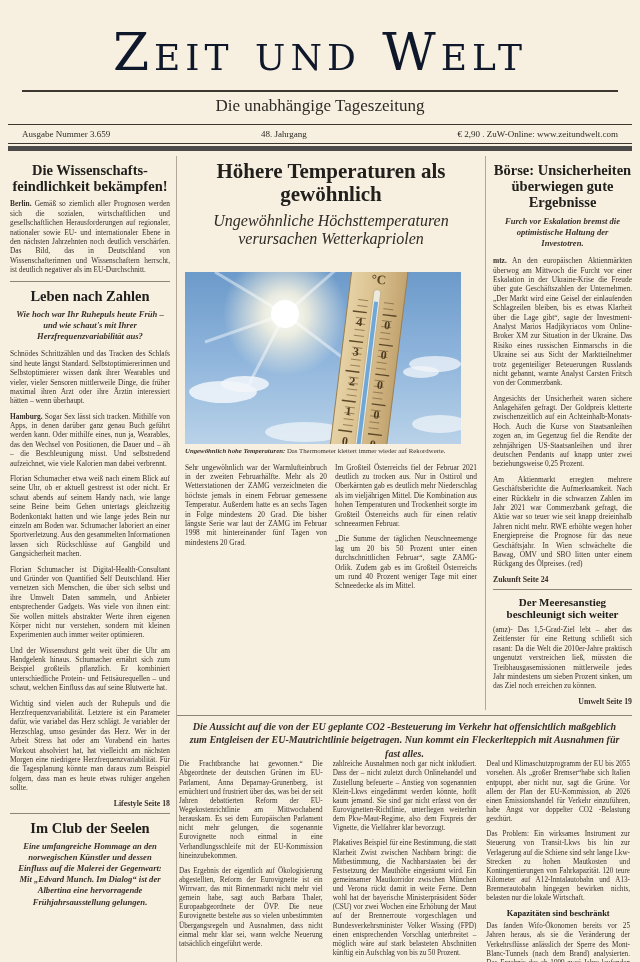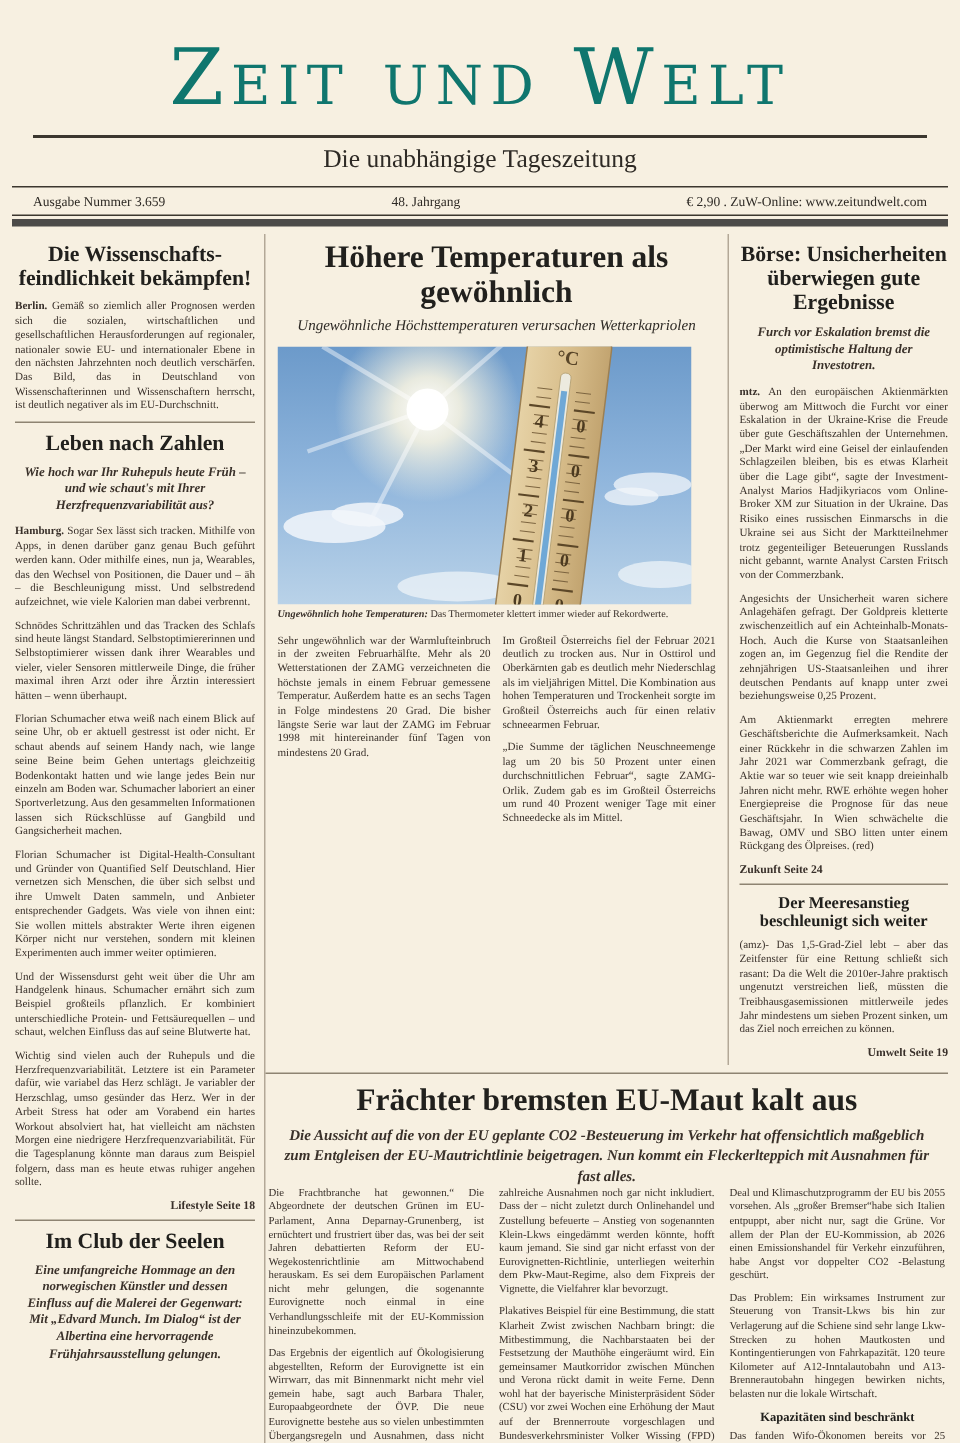--- a/index.html
+++ b/index.html
@@ -5,21 +5,21 @@
   html,body { margin:0; padding:0; }
   body {
     width:640px; height:962px; overflow:hidden;
     background:#f7f0e1; color:#39302a;
     font-family:"Liberation Serif", serif;
   }
   
   .masthead { text-align:center; padding-top:26px; }
   .mast-title {
     font-family:"DejaVu Serif", serif; font-variant:small-caps; font-weight:400;
-    font-size:52px; letter-spacing:5px; color:#0f766e; line-height:1;
+    font-size:52px; letter-spacing:5px; color:#0f172a; line-height:1;
   }
   .rule-heavy { border-top:2px solid #3c372f; margin:12px 22px 4px; }
   .mast-sub { font-size:17px; color:#2e2a25; margin:2px 0 8px; }
   .info-bar {
     margin:0 8px; border-top:1.5px solid #3c372f; border-bottom:1px solid #3c372f;
     display:flex; justify-content:space-between; align-items:center;
     font-size:9px; padding:4px 14px; color:#2e2a25;
   }
   .thick-bar { height:5px; background:#4c4b49; margin:2px 8px 5px; }
 
@@ -30,21 +30,21 @@
   .top-row { display:flex; align-items:stretch; }
   .weather-col { width:292px; flex:0 0 292px; padding:2px 8px 0 8px; border-right:1px solid #b3a897; }
   .rail-right { flex:1; padding:2px 0 0 7px; min-width:0; }
 
   
   .h-small { font-size:14.5px; font-weight:bold; text-align:center; line-height:1.12; color:#21201d; margin:4px 0 5px; }
   .h-tiny  { font-size:11px; font-weight:bold; text-align:center; line-height:1.15; color:#21201d; margin:4px 0 4px; }
   .h-big   { font-size:21px; font-weight:bold; text-align:center; line-height:1.1; color:#21201d; margin:2px 0 6px; }
   .lede    { font-style:italic; font-weight:600; text-align:center; font-size:8.6px; line-height:1.3; margin:0 4px 7px; color:#3a312a; }
   .lede-big{ font-style:italic; font-weight:600; text-align:center; font-size:10px; line-height:1.35; margin:0 10px 0; color:#3a312a; }
-  .subhead-it { font-style:italic; text-align:center; font-size:10px; margin:0 0 8px; color:#2e2a25; }
+  .subhead-it { font-style:italic; text-align:center; font-size:16px; margin:0 0 24px; color:#2e2a25; }
   p.body { font-size:7.4px; line-height:1.27; text-align:justify; margin:0 0 6px; }
   .dateline { font-weight:bold; }
   .bold { font-weight:bold; }
   .pageref { font-size:7.8px; font-weight:bold; text-align:right; margin:0 0 4px; }
   .divider { border-top:1px solid #8e8472; margin:5px 0 6px; }
 
   
   .photo-wrap { margin:2px 0 3px; line-height:0; }
   .caption { font-size:6.8px; line-height:1.25; margin:0 0 7px; }
   .caption .cap-lead { font-weight:bold; font-style:italic; }
@@ -80,22 +80,22 @@
     <article>
       <h2 class="h-small">Die Wissenschafts-feindlichkeit bekämpfen!</h2>
       <p class="body"><span class="dateline">Berlin.</span> <span>Gemäß so ziemlich aller Prognosen werden sich die sozialen, wirtschaftlichen und gesellschaftlichen Herausforderungen auf regionaler, nationaler sowie EU- und internationaler Ebene in den nächsten Jahrzehnten noch deutlich verschärfen. Das Bild, das in Deutschland von Wissenschafterinnen und Wissenschaftern herrscht, ist deutlich negativer als im EU-Durchschnitt.</span></p>
     </article>
 
     <div class="divider"></div>
 
     <article>
       <h2 class="h-small">Leben nach Zahlen</h2>
       <div class="lede">Wie hoch war Ihr Ruhepuls heute Früh – und wie schaut's mit Ihrer Herzfrequenzvariabilität aus?</div>
+      <p class="body">Schnödes Schrittzählen und das Tracken des Schlafs sind heute längst Standard. Selbstoptimiererinnen und Selbstoptimierer wissen dank ihrer Wearables und vieler, vieler Sensoren mittlerweile Dinge, die früher maximal ihren Arzt oder ihre Ärztin interessiert hätten – wenn überhaupt.</p>
       <p class="body"><span class="dateline">Hamburg.</span> <span>Sogar Sex lässt sich tracken. Mithilfe von Apps, in denen darüber ganz genau Buch geführt werden kann. Oder mithilfe eines, nun ja, Wearables, das den Wechsel von Positionen, die Dauer und – äh – die Beschleunigung misst. Und selbstredend aufzeichnet, wie viele Kalorien man dabei verbrennt.</span></p>
-      <p class="body">Schnödes Schrittzählen und das Tracken des Schlafs sind heute längst Standard. Selbstoptimiererinnen und Selbstoptimierer wissen dank ihrer Wearables und vieler, vieler Sensoren mittlerweile Dinge, die früher maximal ihren Arzt oder ihre Ärztin interessiert hätten – wenn überhaupt.</p>
       <p class="body">Florian Schumacher etwa weiß nach einem Blick auf seine Uhr, ob er aktuell gestresst ist oder nicht. Er schaut abends auf seinem Handy nach, wie lange seine Beine beim Gehen untertags gleichzeitig Bodenkontakt hatten und wie lange jedes Bein nur einzeln am Boden war. Schumacher laboriert an einer Sportverletzung. Aus den gesammelten Informationen lassen sich Rückschlüsse auf Gangbild und Gangsicherheit machen.</p>
       <p class="body">Florian Schumacher ist Digital-Health-Consultant und Gründer von Quantified Self Deutschland. Hier vernetzen sich Menschen, die über sich selbst und ihre Umwelt Daten sammeln, und Anbieter entsprechender Gadgets. Was viele von ihnen eint: Sie wollen mittels abstrakter Werte ihren eigenen Körper nicht nur verstehen, sondern mit kleinen Experimenten auch immer weiter optimieren.</p>
       <p class="body">Und der Wissensdurst geht weit über die Uhr am Handgelenk hinaus. Schumacher ernährt sich zum Beispiel großteils pflanzlich. Er kombiniert unterschiedliche Protein- und Fettsäurequellen – und schaut, welchen Einfluss das auf seine Blutwerte hat.</p>
       <p class="body">Wichtig sind vielen auch der Ruhepuls und die Herzfrequenzvariabilität. Letztere ist ein Parameter dafür, wie variabel das Herz schlägt. Je variabler der Herzschlag, umso gesünder das Herz. Wer in der Arbeit Stress hat oder am Vorabend ein hartes Workout absolviert hat, hat vielleicht am nächsten Morgen eine niedrigere Herzfrequenzvariabilität. Für die Tagesplanung könnte man daraus zum Beispiel folgern, dass man es heute etwas ruhiger angehen sollte.</p>
       <div class="pageref">Lifestyle Seite 18</div>
     </article>
 
     <div class="divider"></div>
 
     <article>
@@ -264,21 +264,20 @@
 
         <article>
           <h2 class="h-tiny">Der Meeresanstieg beschleunigt sich weiter</h2>
           <p class="body">(amz)- Das 1,5-Grad-Ziel lebt – aber das Zeitfenster für eine Rettung schließt sich rasant: Da die Welt die 2010er-Jahre praktisch ungenutzt verstreichen ließ, müssten die Treibhausgasemissionen mittlerweile jedes Jahr mindestens um sieben Prozent sinken, um das Ziel noch erreichen zu können.</p>
           <div class="pageref">Umwelt Seite 19</div>
         </article>
       </aside>
     </div>
 
     <section class="maut">
-      <h1 class="h-big">Frächter bremsten EU-Maut kalt aus</h1>
       <div class="lede-big">Die Aussicht auf die von der EU geplante CO2 -Besteuerung im Verkehr hat offensichtlich maßgeblich zum Entgleisen der EU-Mautrichtlinie beigetragen. Nun kommt ein Fleckerlteppich mit Ausnahmen für fast alles.</div>
       <div class="maut-cols">
         <div>
           <p class="body">Die Frachtbranche hat gewonnen.“ Die Abgeordnete der deutschen Grünen im EU-Parlament, Anna Deparnay-Grunenberg, ist ernüchtert und frustriert über das, was bei der seit Jahren debattierten Reform der EU-Wegekostenrichtlinie am Mittwochabend herauskam. Es sei dem Europäischen Parlament nicht mehr gelungen, die sogenannte Eurovignette noch einmal in eine Verhandlungsschleife mit der EU-Kommission hineinzubekommen.</p>
           <p class="body">Das Ergebnis der eigentlich auf Ökologisierung abgestellten, Reform der Eurovignette ist ein Wirrwarr, das mit Binnenmarkt nicht mehr viel gemein habe, sagt auch Barbara Thaler, Europaabgeordnete der ÖVP. Die neue Eurovignette bestehe aus so vielen unbestimmten Übergangsregeln und Ausnahmen, dass nicht einmal mehr klar sei, wann welche Neuerung tatsächlich eingeführt werde.</p>
 
         </div>
         <div>
           <p class="body">zahlreiche Ausnahmen noch gar nicht inkludiert. Dass der – nicht zuletzt durch Onlinehandel und Zustellung befeuerte – Anstieg von sogenannten Klein-Lkws eingedämmt werden könnte, hofft kaum jemand. Sie sind gar nicht erfasst von der Eurovignetten-Richtlinie, unterliegen weiterhin dem Pkw-Maut-Regime, also dem Fixpreis der Vignette, die Vielfahrer klar bevorzugt.</p>
           <p class="body">Plakatives Beispiel für eine Bestimmung, die statt Klarheit Zwist zwischen Nachbarn bringt: die Mitbestimmung, die Nachbarstaaten bei der Festsetzung der Mauthöhe eingeräumt wird. Ein gemeinsamer Mautkorridor zwischen München und Verona rückt damit in weite Ferne. Denn wohl hat der bayerische Ministerpräsident Söder (CSU) vor zwei Wochen eine Erhöhung der Maut auf der Brennerroute vorgeschlagen und Bundesverkehrsminister Volker Wissing (FPD) einen entsprechenden Vorschlag unterbreitet – möglich wäre auf stark belasteten Abschnitten künftig ein Aufschlag von bis zu 50 Prozent.</p>

